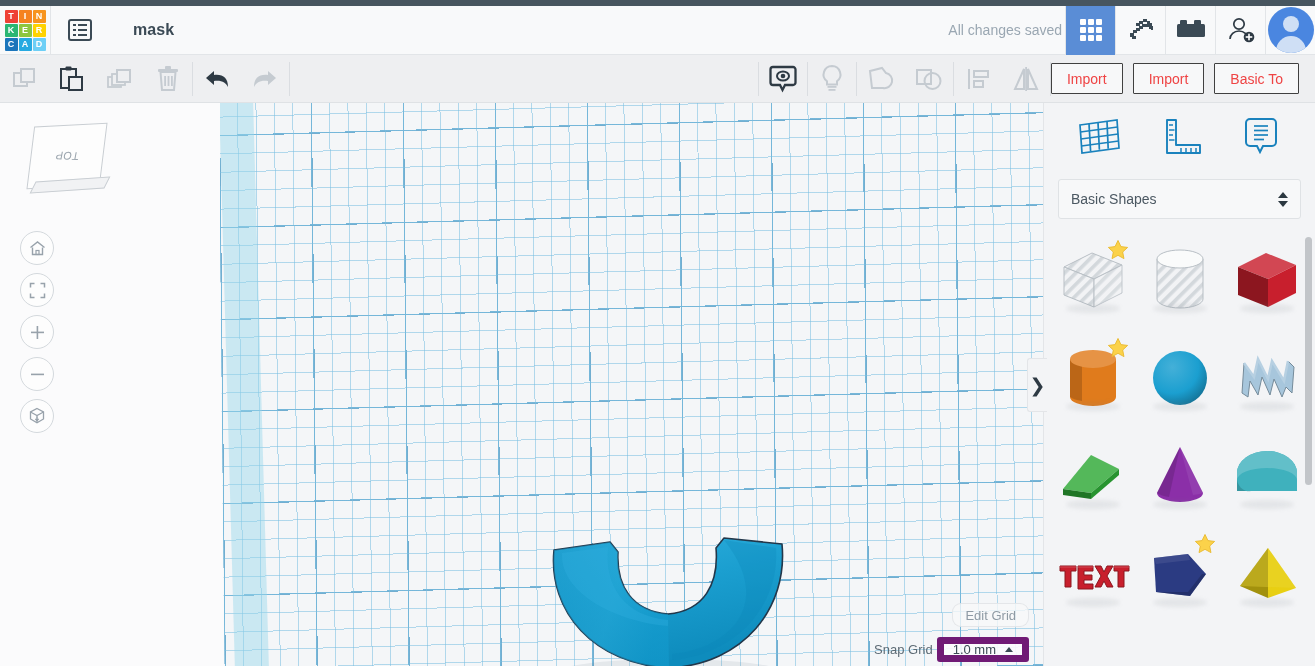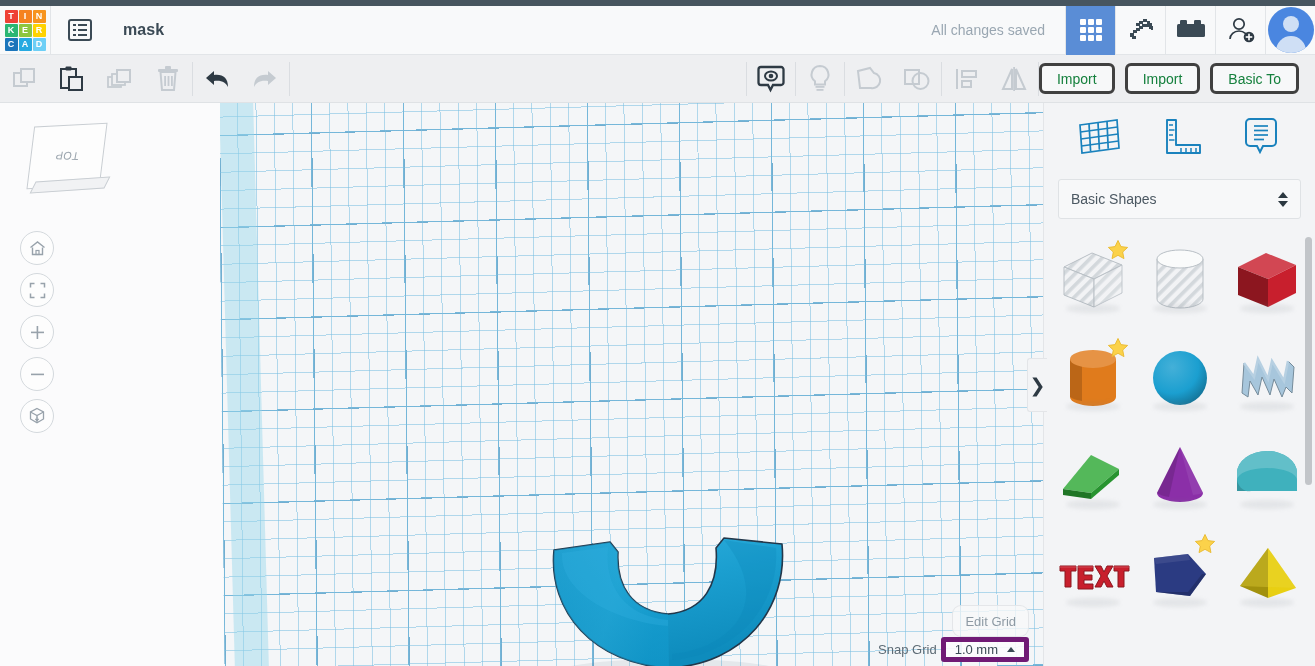--- a/index.html
+++ b/index.html
@@ -33,24 +33,24 @@
     width:58px; height:49px; display:flex; align-items:center; justify-content:center; cursor:pointer;
   }
   .menu-icon {
     width:24px; height:22px; border:2px solid #3b4a55; border-radius:3px;
     display:flex; flex-direction:column; justify-content:center; gap:2.5px; padding:0 3px;
   }
   .mi-row { display:flex; align-items:center; gap:2px; }
   .mi-dot { width:3px; height:2.5px; background:#3b4a55; }
   .mi-line { width:10px; height:2.5px; background:#3b4a55; }
 
-  .doc-title { font-size:16px; font-weight:bold; color:#3b4a55; margin-left:14px; letter-spacing:.1px; }
+  .doc-title { font-size:16px; font-weight:bold; color:#3b4a55; margin-left:24px; letter-spacing:.1px; }
 
   .hdr-right { margin-left:auto; display:flex; align-items:center; height:49px; }
-  .saved-text { font-size:14px; color:#9aa7b2; margin-right:20px; }
+  .saved-text { font-size:14px; color:#9aa7b2; margin-right:3px; }
   .hdr-icon-btn {
     width:50px; height:49px; display:flex; align-items:center; justify-content:center;
     border-left:1px solid #e2e5e8; cursor:pointer; background:transparent;
   }
   .hdr-icon-btn.active { background:#5a8dd6; }
   .grid9 { display:grid; grid-template-columns:repeat(3,6px); grid-template-rows:repeat(3,6px); gap:2px; }
   .grid9 b { display:block; background:#ffffff; border-radius:1px; }
   .avatar-btn { width:50px; height:49px; display:flex; align-items:center; justify-content:center; border-left:1px solid #e2e5e8; cursor:pointer; }
   .avatar { width:46px; height:46px; border-radius:50%; background:#4a86e0; position:relative; overflow:hidden; }
   .avatar::before { content:""; position:absolute; left:50%; top:9px; width:16px; height:16px; margin-left:-8px; border-radius:50%; background:#cfdff5; }
@@ -59,22 +59,22 @@
   
   .toolbar {
     position:absolute; left:0; top:55px; width:1315px; height:48px;
     background:#eeeff1; border-bottom:1px solid #dfe2e5; display:flex; align-items:center;
   }
   .tb-btn { width:48px; height:48px; display:flex; align-items:center; justify-content:center; cursor:pointer; }
   .tb-sep { width:1px; height:34px; background:#dadde1; }
   .tb-spacer { flex:1 1 auto; }
   .tb-right { display:flex; align-items:center; gap:10px; padding-right:16px; }
   .txt-btn {
-    height:31px; padding:0 15px; background:#f7f8f9; border:3px solid #404040; border-radius:6px;
-    font-size:14px; color:#15803d; font-family:"Liberation Sans",sans-serif; cursor:pointer;
+    height:31px; padding:0 15px; background:#f7f8f9; border:1px solid #404040; border-radius:1px;
+    font-size:14px; color:#ef4444; font-family:"Liberation Sans",sans-serif; cursor:pointer;
     display:flex; align-items:center;
   }
 
   
   .viewport {
     position:absolute; left:0; top:103px; width:1043px; height:563px;
     background:#fbfbfc; overflow:hidden;
   }
   .vp-left { position:absolute; left:0; top:0; width:220px; height:563px; background:#fbfbfc; z-index:6; }
   .grid-plane {
@@ -119,29 +119,29 @@
     position:absolute; left:1027px; top:358px; width:20px; height:54px; z-index:9;
     background:#f3f4f6; border:1px solid #e3e5e8; border-right:none;
     border-radius:3px 0 0 3px; display:flex; align-items:center; justify-content:center;
     font-size:19px; color:#2e3a44; cursor:pointer; line-height:1;
   }
 
   
   .grid-ctl { position:absolute; right:14px; bottom:4px; z-index:8; text-align:right; }
   .edit-grid {
     display:inline-flex; align-items:center; justify-content:center;
-    height:32px; padding:0 12px; font-size:13px; color:#8e9aa4;
+    height:24px; padding:0 12px; font-size:13px; color:#8e9aa4;
     background:rgba(247,248,249,.78); border:1px solid rgba(220,223,227,.75); border-radius:9px;
-    cursor:pointer; margin-bottom:0;
+    cursor:pointer; margin-bottom:10px;
   }
   .snap-row { display:flex; align-items:center; justify-content:flex-end; gap:4px; }
   .snap-label { font-size:13px; color:#5d6b75; }
   .snap-select {
     display:flex; align-items:center; gap:9px; height:25px; padding:0 9px;
-    background:rgba(252,252,253,.9); border:5px solid #701a75; border-radius:3px;
+    background:rgba(252,252,253,.9); border:7px solid #701a75; border-radius:3px;
     font-size:13px; color:#3b4a55; cursor:pointer;
   }
   .caret-up { width:0;height:0;border-left:4px solid transparent;border-right:4px solid transparent;border-bottom:5px solid #3b4a55; }
 
   
   .panel {
     position:absolute; left:1043px; top:103px; width:272px; height:563px;
     background:#f3f4f6; border-left:1px solid #e3e5e8;
   }
   .panel-tabs { height:68px; display:flex; align-items:center; justify-content:space-around; padding:0 14px; }

